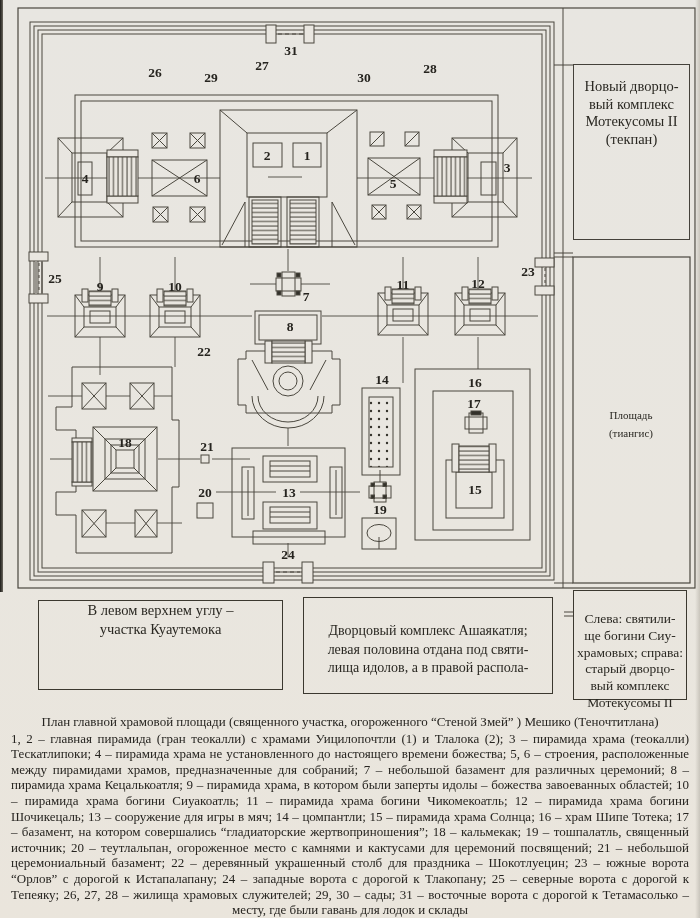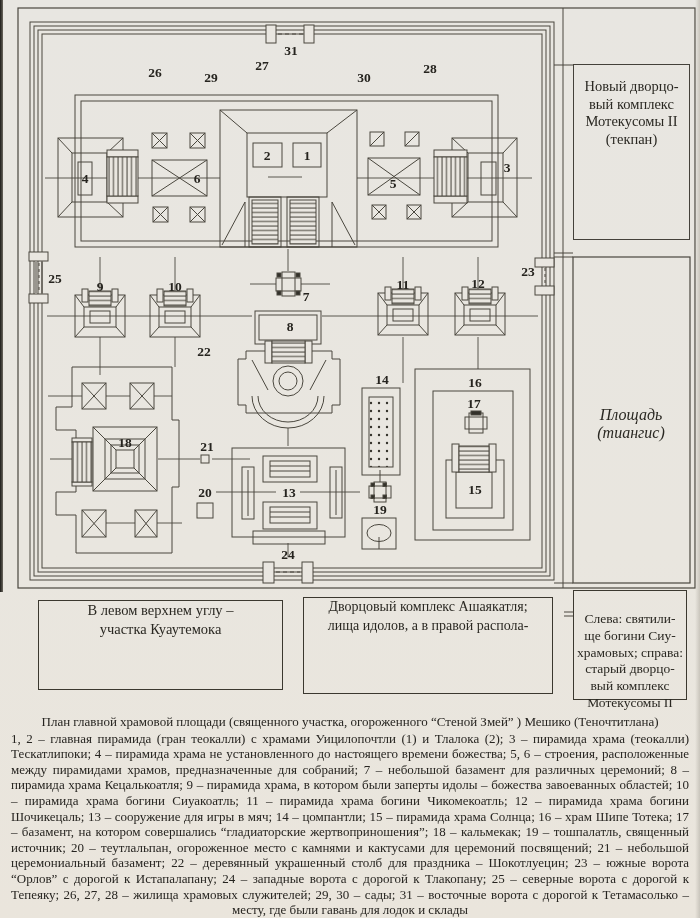--- a/index.html
+++ b/index.html
@@ -5,23 +5,23 @@
   html,body{margin:0;padding:0;}
   body{width:700px;height:918px;background:#e9e6e0;font-family:"Liberation Serif",serif;color:#2a2822;}
   .page{position:absolute;top:0;left:0;width:700px;height:918px;background:linear-gradient(180deg,#e8e6e1 0%,#e9e6df 60%,#eae5dc 100%);overflow:hidden;}
   .edge-left{position:absolute;left:0;top:0;width:3px;height:592px;background:linear-gradient(90deg,#1c1b18,#6b675e);}
   .edge-right{position:absolute;right:0;top:0;width:5px;height:918px;background:linear-gradient(270deg,#c9c5bc,rgba(201,197,188,0));}
   svg{position:absolute;top:0;left:0;}
   .tbox{position:absolute;border:1.5px solid #3b382f;box-sizing:border-box;text-align:center;line-height:19px;font-size:14.5px;color:#2a2822;}
   .tline{white-space:nowrap;}
   #box-tecpan{left:573px;top:64px;width:117px;height:176px;padding-top:14px;font-size:14.5px;line-height:17.5px;border:none;}
   #box-tecpan-border{position:absolute;left:573px;top:64px;width:117px;height:176px;border:1.2px solid #44413a;box-sizing:border-box;}
-  #box-tianguis{left:572px;top:406px;width:118px;height:46px;border:none;font-size:16px;line-height:18px;font-style:italic;}
+  #box-tianguis{left:572px;top:406px;width:118px;height:46px;border:none;font-size:11px;line-height:18px;}
   #box-cuauhtemoc{left:38px;top:600px;width:245px;height:90px;font-size:14.5px;}
-  #box-axayacatl{left:303px;top:597px;width:250px;height:97px;padding-top:0;font-size:14px;line-height:18.5px;}
+  #box-axayacatl{left:303px;top:597px;width:250px;height:97px;padding-top:24px;font-size:14px;line-height:18.5px;}
   #box-cihuacoatl{left:573px;top:590px;width:114px;height:110px;padding-top:20px;font-size:13.5px;line-height:16.8px;}
   .caption{position:absolute;left:11px;top:714px;width:678px;font-size:13px;line-height:15.6px;color:#262420;}
   .cap-title{text-align:center;white-space:nowrap;}
   .cap-body{text-align:justify;text-align-last:center;margin-top:1px;}
   .pnum{font-family:"Liberation Serif",serif;font-weight:bold;font-size:13.5px;fill:#26241f;text-anchor:middle;}
 </style>
 </head>
 <body>
 
 <div class="page">
@@ -368,20 +368,21 @@
 <div class="tbox" id="box-tianguis">
       <div class="tline">Площадь</div>
       <div class="tline">(тиангис)</div>
     </div>
 <div class="tbox" id="box-cuauhtemoc">
       <div class="tline">В левом верхнем углу –</div>
       <div class="tline">участка Куаутемока</div>
     </div>
 <div class="tbox" id="box-axayacatl">
       <div class="tline">Дворцовый комплекс Ашаякатля;</div>
+      <div class="tline">левая половина отдана под святи-</div>
       <div class="tline">лища идолов, а в правой распола-</div>
     </div>
 <div class="tbox" id="box-cihuacoatl">
       <div class="tline">Слева: святили-</div>
       <div class="tline">ще богини Сиу-</div>
       <div class="tline">храмовых; справа:</div>
       <div class="tline">старый дворцо-</div>
       <div class="tline">вый комплекс</div>
       <div class="tline">Мотекусомы II</div>
     </div>

